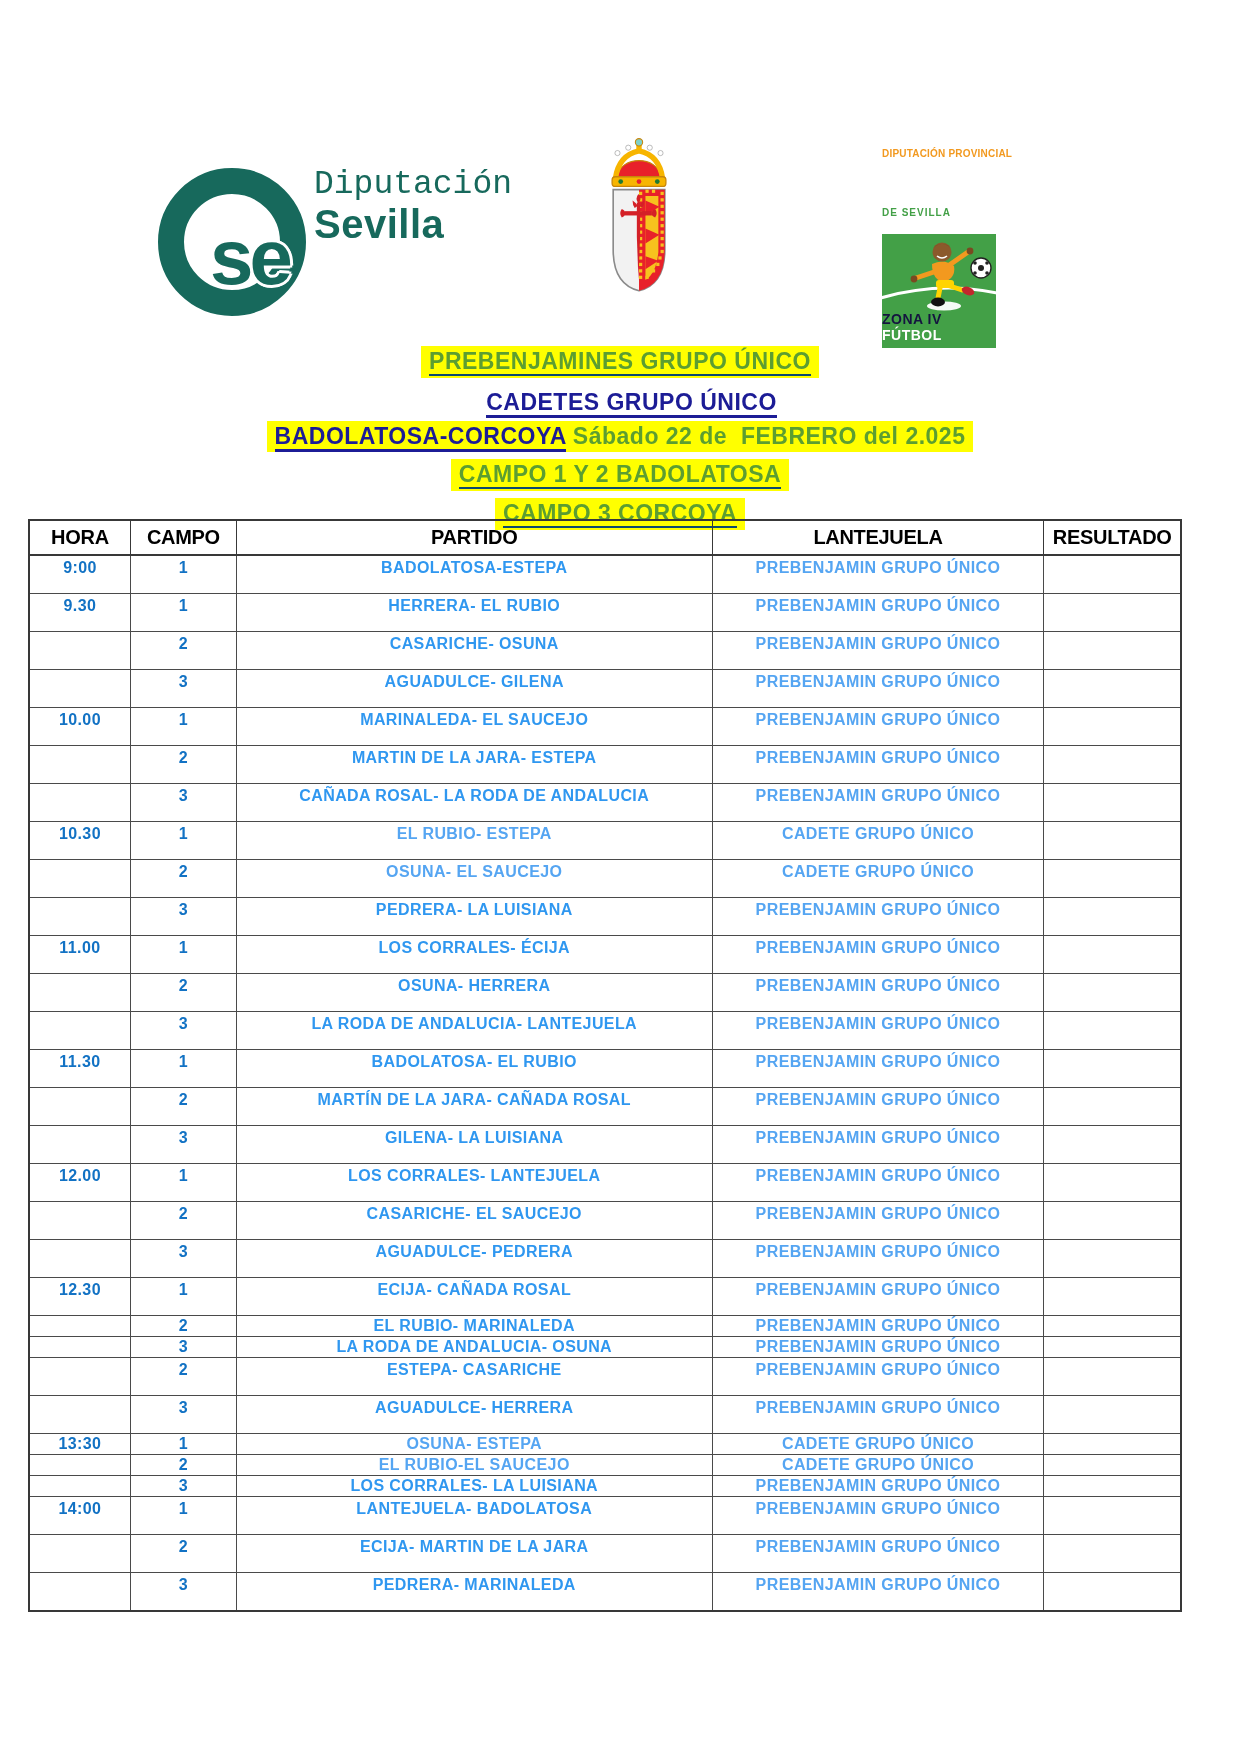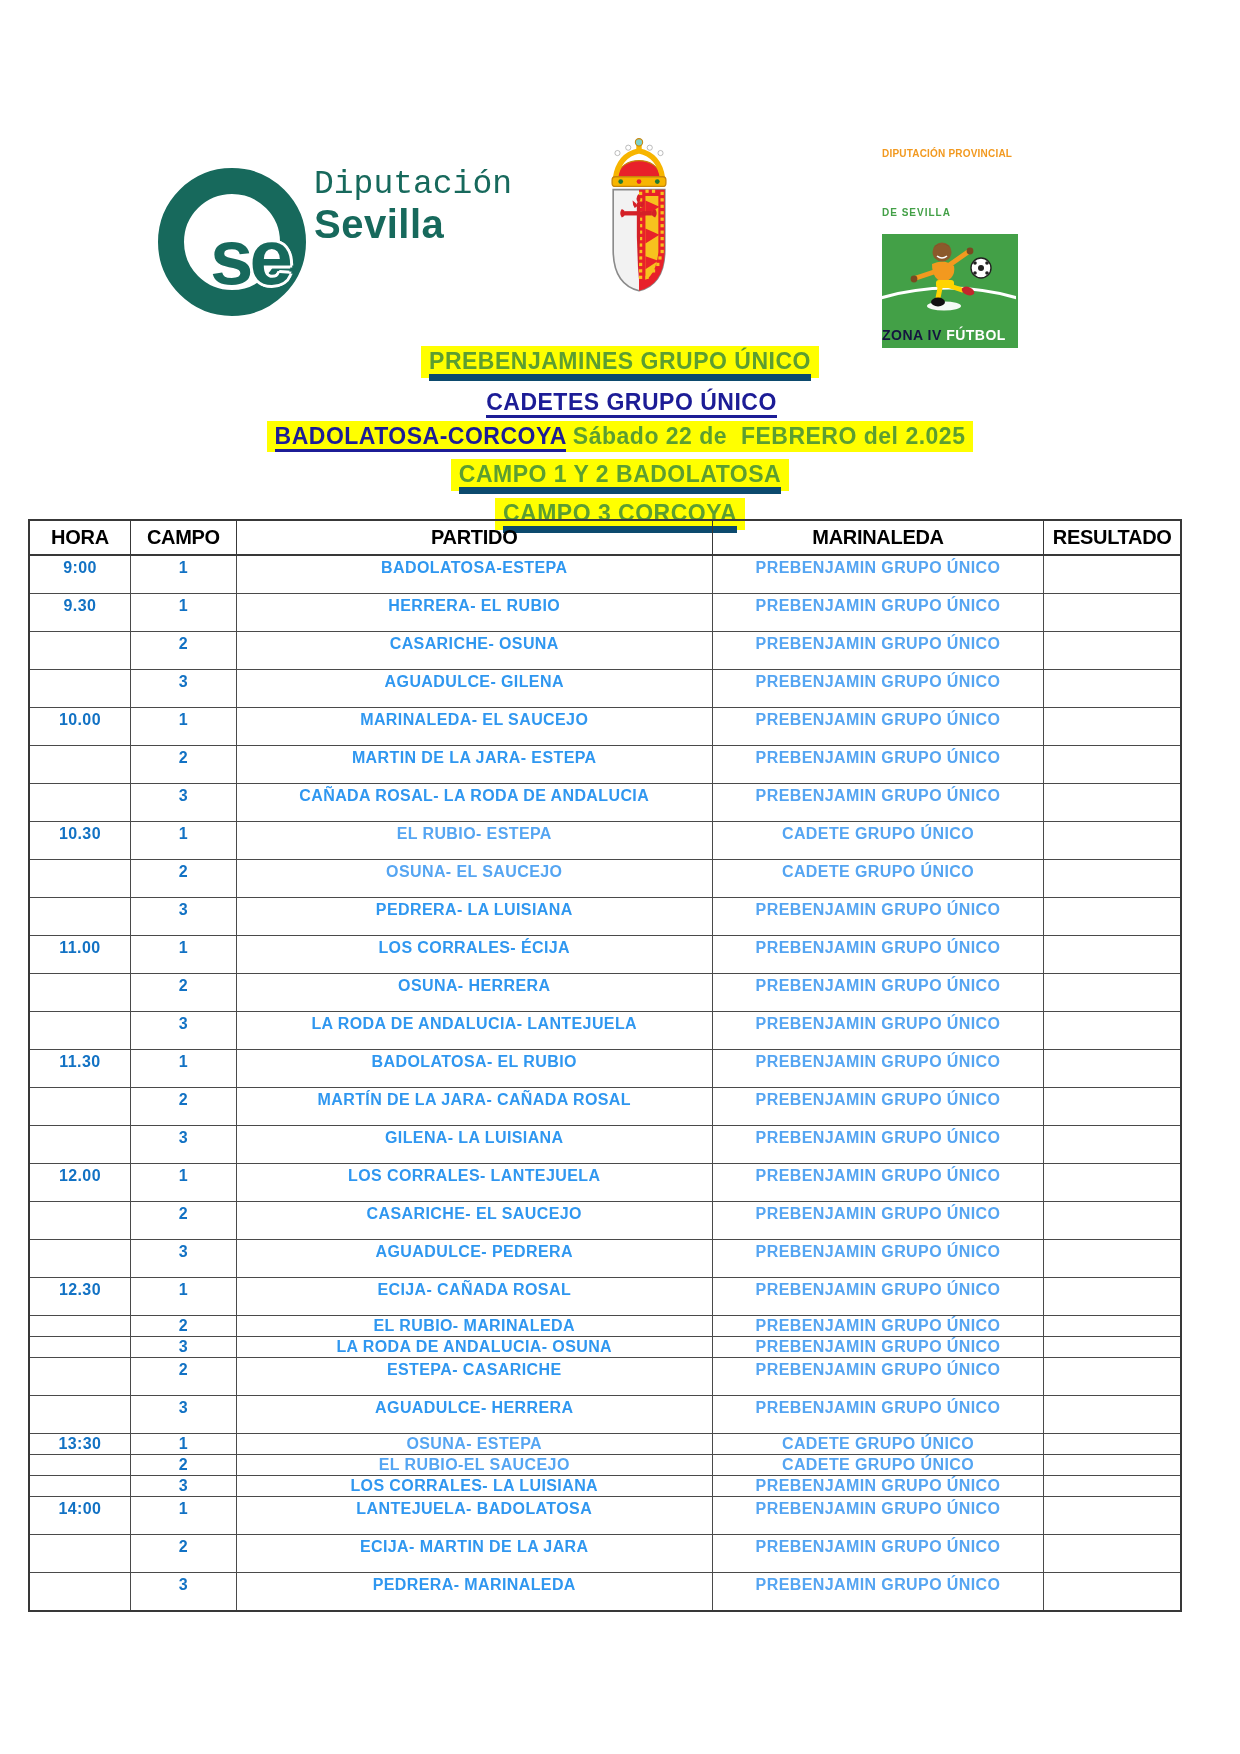--- a/index.html
+++ b/index.html
@@ -13,30 +13,30 @@
   .sev-se{position:absolute;left:52px;top:44px;font-size:78px;font-weight:bold;color:#17695C;letter-spacing:-4px;
           text-shadow:-3px 0 #fff,3px 0 #fff,0 -3px #fff,0 3px #fff,-2px -2px #fff,2px 2px #fff,-2px 2px #fff,2px -2px #fff;}
   .sev-words{margin-left:6px;color:#17695C;line-height:1.05;}
   .sev-w1{font-size:33px;font-weight:400;font-family:Liberation Mono, monospace;}
   .sev-w2{font-size:40px;font-weight:bold;letter-spacing:.5px;}
 
   .crest{position:absolute;left:585px;top:138px;width:108px;height:170px;}
   .zona{position:absolute;left:882px;top:148px;width:134px;text-align:left;}
   .zona-l1{font-size:10px;font-weight:bold;color:#F2991F;letter-spacing:.2px;}
   .zona-l2{font-size:10px;font-weight:bold;color:#43A047;letter-spacing:1px;margin-top:48px;}
-  .zona-field{margin-top:16px;width:136px;height:114px;background:#43A047;position:relative;}
+  .zona-field{margin-top:16px;width:114px;height:114px;background:#43A047;position:relative;}
   .zona-bottom{position:absolute;left:0;right:0;bottom:5px;font-size:14px;font-weight:bold;letter-spacing:.5px;}
   .zona-zona{color:#14143F;}
   .zona-futbol{color:#ffffff;}
 
   
   .titles{position:absolute;left:0;top:346px;width:100%;text-align:center;color:#222;}
   .t-line{margin:0 0 7px 0;line-height:1.25;}
   .hl{background:#FFFF00;padding:1px 8px 2px 8px;display:inline-block;}
-  .grn{color:#5C9E31;border-bottom:7px solid #0c4a6e;}
+  .grn{color:#5C9E31;border-bottom:2px solid #0c4a6e;}
   .nvy{color:#1C1C96;border-bottom:3px solid #1C1C96;}
   .title-txt{font-weight:bold;font-size:23px;letter-spacing:.5px;white-space:pre-wrap;}
   .t-cadetes{margin:10px 0 4px 0;padding-left:23px;}
 
   
   table.sched{position:absolute;left:28px;top:519px;width:1154px;border-collapse:collapse;
               border:2px solid #383838;table-layout:fixed;}
   .sched col.w-hora{width:8.8%;} .sched col.w-campo{width:9.2%;} .sched col.w-partido{width:41.3%;}
   .sched col.w-categoria{width:28.8%;} .sched col.w-resultado{width:11.9%;}
   .sched th{border:1.5px solid #383838;border-bottom:2px solid #383838;height:33px;
@@ -183,21 +183,21 @@
         <col class="w-campo">
         <col class="w-partido">
         <col class="w-categoria">
         <col class="w-resultado">
     </colgroup>
     <thead>
       <tr>
         <th>HORA</th>
         <th>CAMPO</th>
         <th>PARTIDO</th>
-        <th>MARINALEDA</th>
+        <th>LANTEJUELA</th>
         <th>RESULTADO</th>
       </tr>
     </thead>
     <tbody>
         <tr>
           <td class="c-hora">9:00</td>
           <td class="c-campo">1</td>
           <td class="c-partido">BADOLATOSA-ESTEPA</td>
           <td class="c-categoria">PREBENJAMIN GRUPO ÚNICO</td>
           <td class="c-resultado"></td>

